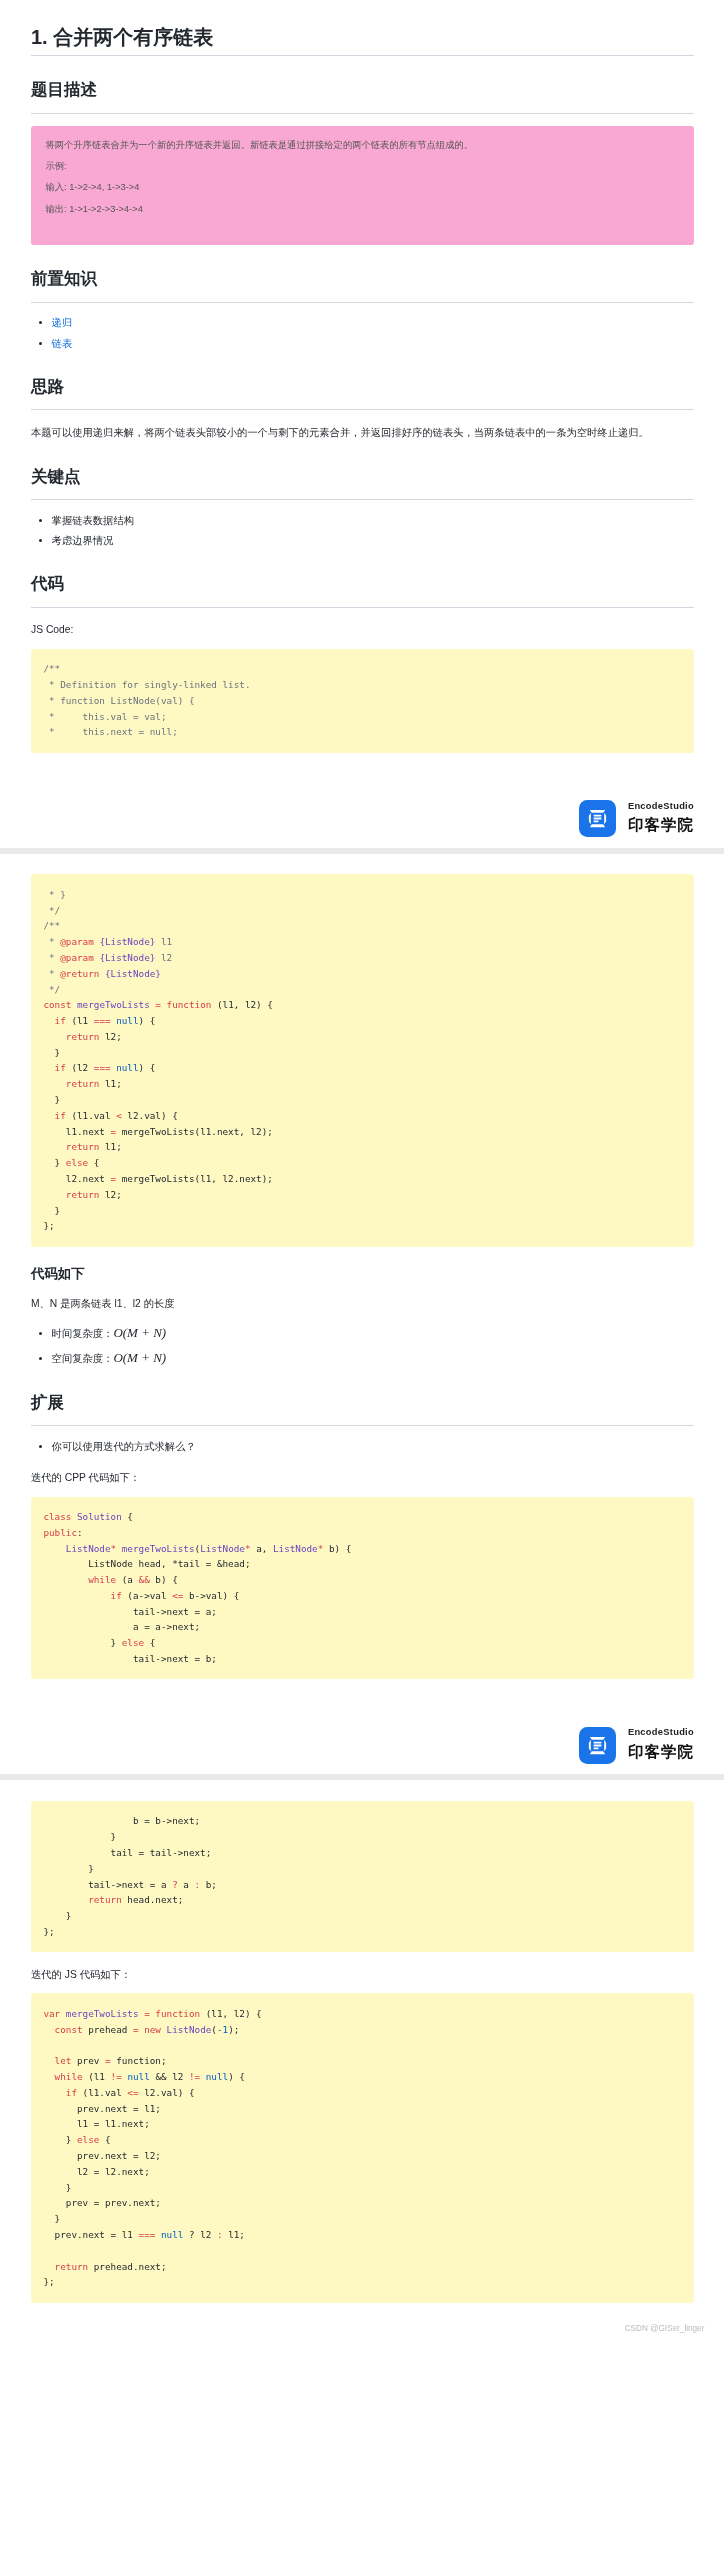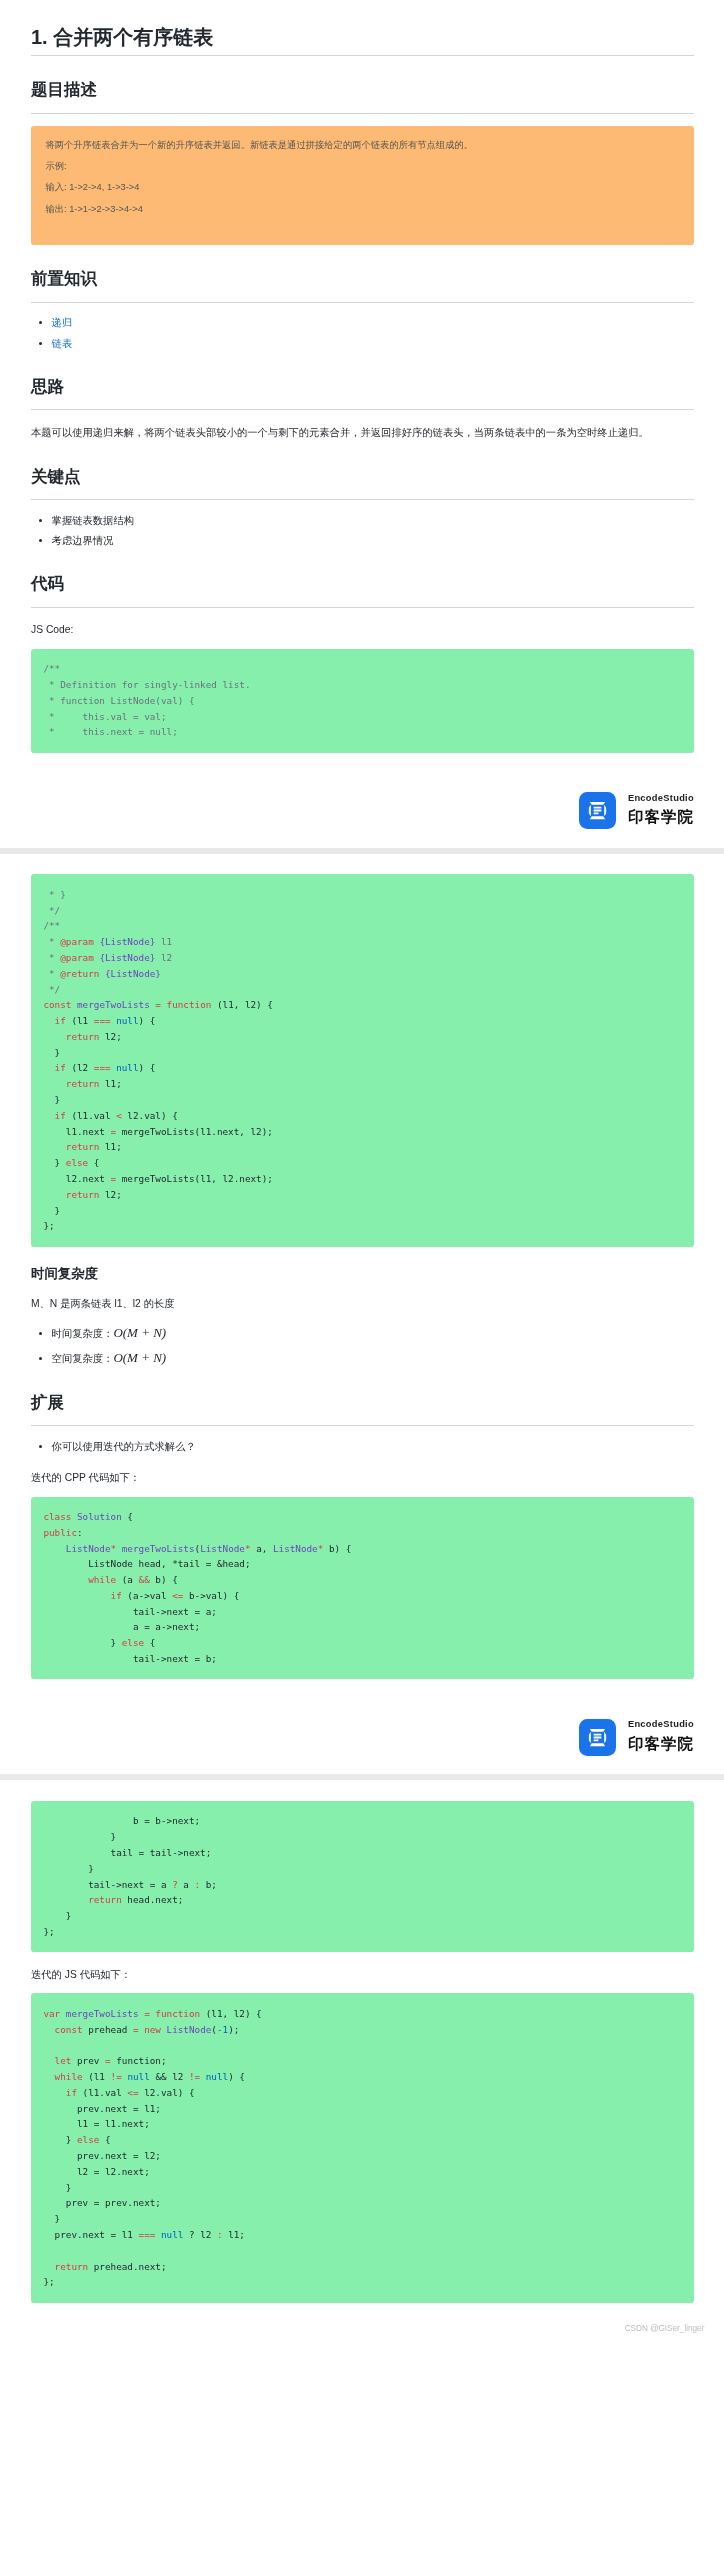--- a/index.html
+++ b/index.html
@@ -1,36 +1,36 @@
 <!DOCTYPE html>
 <html style="font-size:8.2px"><head>
   <meta charset="utf-8">
   <style>
     * { box-sizing: border-box; margin: 0; padding: 0; }
     body { font-family: -apple-system, BlinkMacSystemFont, "Segoe UI", "PingFang SC", "Microsoft YaHei", sans-serif; background: #fff; color: #24292f; line-height: 1.6; width: 725px; }
     .page { padding: 20.6px 31px; }
     h1 { font-size: 20px; font-weight: 700; padding-bottom: 2px; border-bottom: 0.5px solid #d0d7de; margin-bottom: 16.5px; }
     h2 { font-size: 16.5px; font-weight: 700; padding-bottom: 10px; border-bottom: 0.5px solid #d0d7de; margin-top: 20.6px; margin-bottom: 12.4px; }
     h3 { font-size: 13.4px; font-weight: 700; margin-top: 16.5px; margin-bottom: 9.3px; }
-    .quote-block { background: #fdba74; padding: 12.4px 14.4px; border-radius: 3.1px; margin-bottom: 12.4px; font-size: 9.3px; color: #555; }
+    .quote-block { background: #f9a8d4; padding: 12.4px 14.4px; border-radius: 3.1px; margin-bottom: 12.4px; font-size: 9.3px; color: #555; }
     .quote-block p { margin-bottom: 6.2px; }
     .quote-block p:last-child { margin-bottom: 16px; }
     ul { list-style: disc; padding-left: 20.6px; margin-bottom: 12.4px; }
     ul li { font-size: 10.3px; margin-bottom: 4.1px; }
     ul li a { color: #0969da; text-decoration: none; }
     p.body-text { font-size: 10.3px; margin-bottom: 9.3px; line-height: 1.9; }
-    pre.code-block { background: #86efac; padding: 12.4px; border-radius: 3.1px; font-family: ui-monospace, SFMono-Regular, "SF Mono", Menlo, Consolas, monospace; font-size: 9.3px; line-height: 1.7; overflow-x: auto; white-space: pre; margin-bottom: 12.4px; }
+    pre.code-block { background: #fef9c3; padding: 12.4px; border-radius: 3.1px; font-family: ui-monospace, SFMono-Regular, "SF Mono", Menlo, Consolas, monospace; font-size: 9.3px; line-height: 1.7; overflow-x: auto; white-space: pre; margin-bottom: 12.4px; }
     .c-comment { color: #6a737d; }
     .c-keyword { color: #d73a49; }
     .c-function { color: #6f42c1; }
     .c-type { color: #6f42c1; }
     .c-num { color: #005cc5; }
     .watermark-band { background: #e9e9e9; height: 6.2px; width: 100%; }
     .watermark-row { position: relative; height: 62px; }
-    .watermark-logo { position: absolute; right: 31px; top: 5px; display: flex; align-items: center; gap: 12px; }
+    .watermark-logo { position: absolute; right: 31px; top: 13px; display: flex; align-items: center; gap: 12px; }
     .wm-icon { width: 37px; height: 37px; background: #1a73e8; border-radius: 8.2px; display: flex; align-items: center; justify-content: center; }
     .wm-icon svg { width: 23px; height: 23px; }
     .wm-text { display: flex; flex-direction: column; }
     .wm-en { font-size: 9.3px; font-weight: 600; color: #222; letter-spacing: 0.3px; }
     .wm-cn { font-size: 15.5px; font-weight: 800; color: #111; letter-spacing: 1px; }
     .math { font-family: Georgia, "Times New Roman", serif; font-style: italic; font-size: 13px; }
     .footer-wm { position: relative; height: 20.6px; }
     .footer-wm span { position: absolute; right: 20.6px; bottom: 21px; color: rgba(120,120,120,.5); font-size: 8.2px; }
   </style>
 </head>
@@ -108,21 +108,21 @@
 <span>  }</span>
 <span><span class="c-keyword">  if</span><span> (l1.val </span><span class="c-keyword">&lt;</span><span> l2.val) {</span></span>
 <span><span>    l1.next </span><span class="c-keyword">=</span><span> mergeTwoLists(l1.next, l2);</span></span>
 <span><span class="c-keyword">    return</span><span> l1;</span></span>
 <span><span>  } </span><span class="c-keyword">else</span><span> {</span></span>
 <span><span>    l2.next </span><span class="c-keyword">=</span><span> mergeTwoLists(l1, l2.next);</span></span>
 <span><span class="c-keyword">    return</span><span> l2;</span></span>
 <span>  }</span>
 <span>};</span></pre>
 
-  <h3>时间复杂度</h3>
+  <h3>代码如下</h3>
   <p class="body-text">M、N 是两条链表 l1、l2 的长度</p>
   <ul>
     <li><span>时间复杂度：</span><span class="math">O(M + N)</span></li>
     <li><span>空间复杂度：</span><span class="math">O(M + N)</span></li>
   </ul>
 
   <h2>扩展</h2>
   <ul>
     <li>你可以使用迭代的方式求解么？</li>
   </ul>

